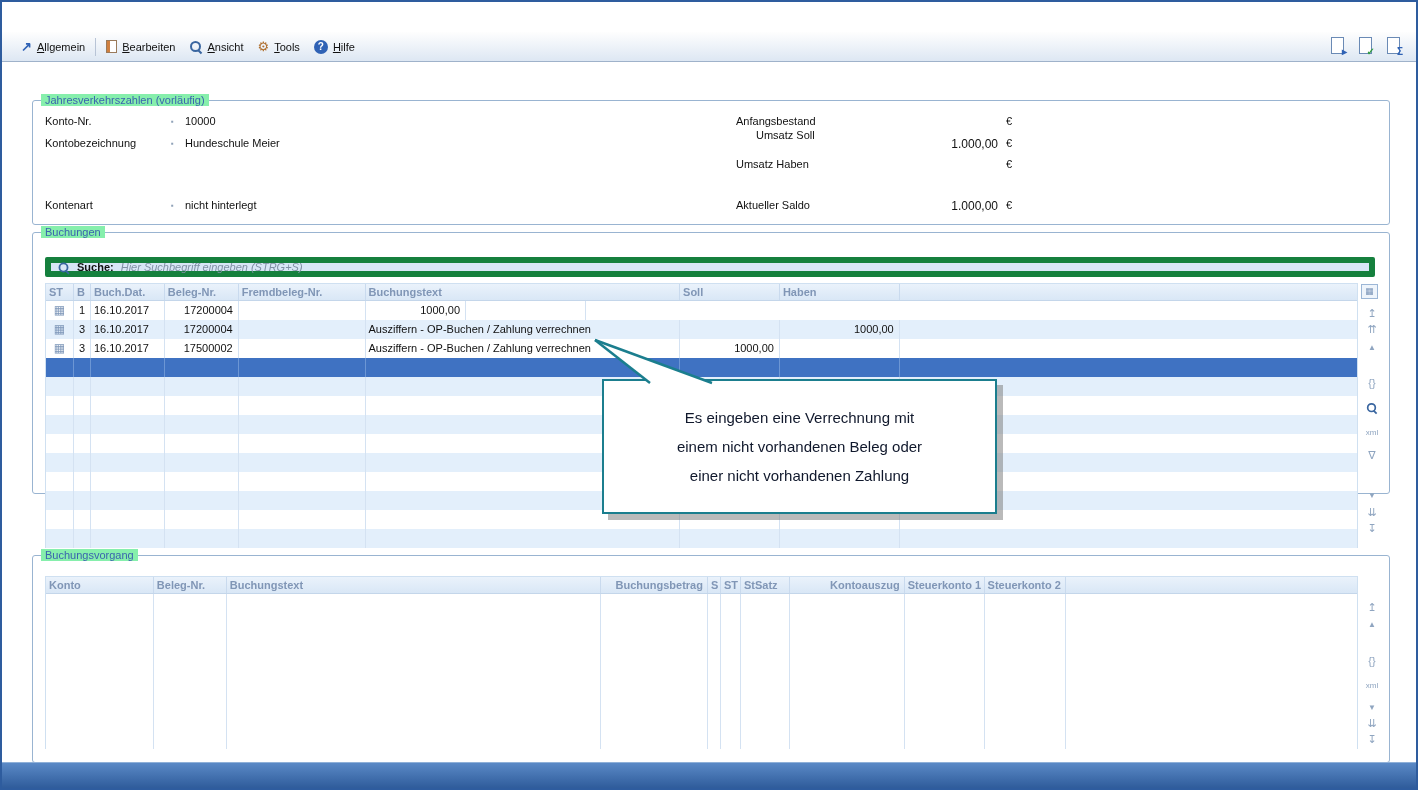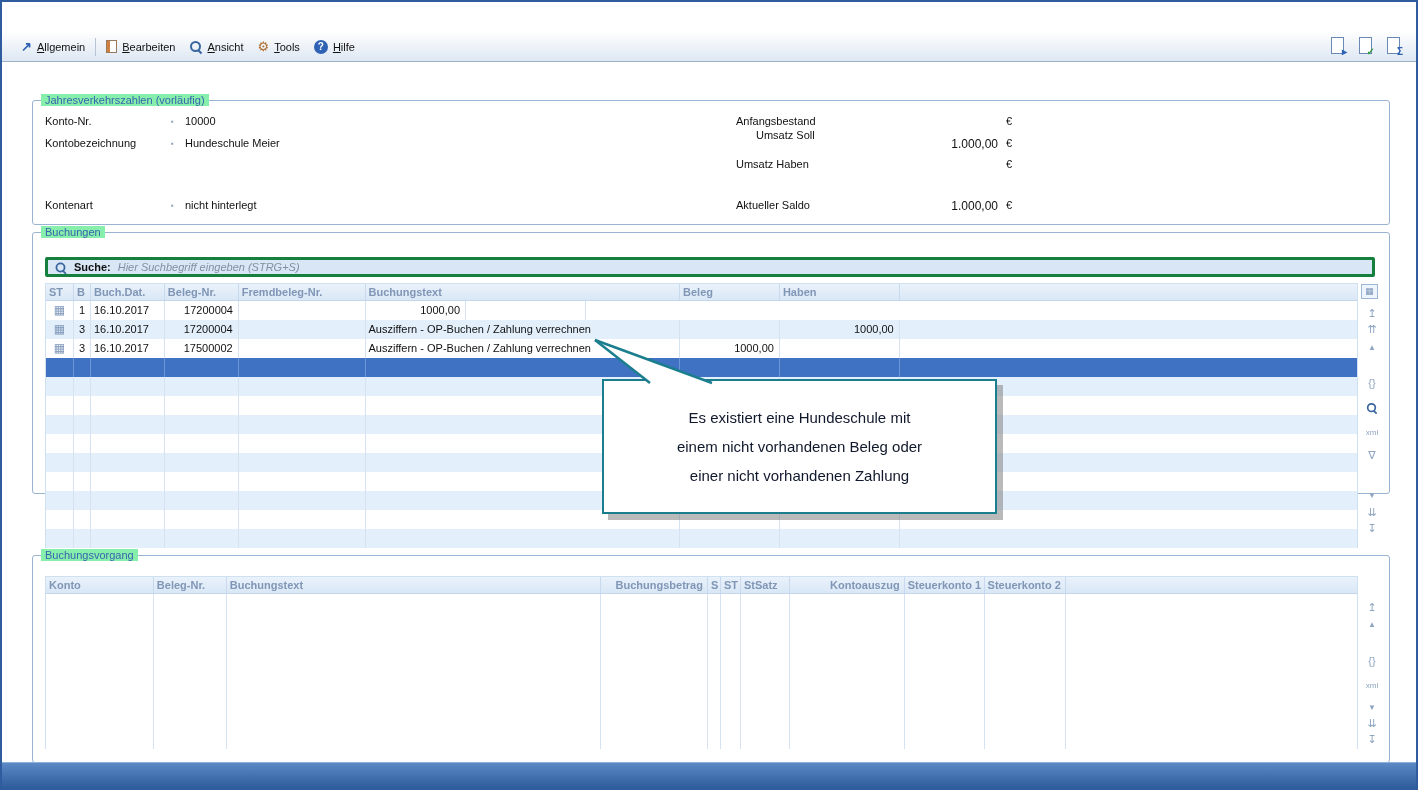--- a/index.html
+++ b/index.html
@@ -48,21 +48,21 @@
   
   .group { position:absolute; border:1px solid #99b4d1; border-radius:3px; background:#fff; }
   .group-label { position:absolute; top:-7px; left:8px; background:#86efac; color:#3a64ae; font-size:11px; padding:0 4px; }
   .flabel { position:absolute; font-size:11px; color:#111; }
   .fvalue { position:absolute; font-size:11px; color:#111; }
   .fvalue-r { position:absolute; font-size:12px; color:#111; text-align:right; }
   .marker { position:absolute; font-size:8px; color:#90a2b8; }
   
   .searchbar {
     position:absolute; left:12px; top:24px; width:1330px; height:20px;
-    background:#d8e6f6; border:3px solid #15803d; border-radius:2px;
+    background:#d8e6f6; border:6px solid #15803d; border-radius:2px;
     display:flex; align-items:center; padding-left:6px; gap:7px;
   }
   .search-label { font-weight:bold; font-size:11px; }
   .search-ph { font-style:italic; color:#8090a4; font-size:11px; }
   
   .grid { position:absolute; left:12px; top:50px; width:1313px; border:1px solid #cfe0f1; border-bottom:none; }
   .thead { display:flex; height:17px; line-height:16px; background:linear-gradient(#eaf2fb,#d9e7f6); color:#8096b6; border-bottom:1px solid #c4d6ea;font-weight:bold; }
   .hc { height:100%; border-right:1px solid #c9daee; padding-left:3px; overflow:hidden; white-space:nowrap; }
   .trow { display:flex; height:19px; line-height:18px; }
   .bg-a { background:#ffffff; }
@@ -195,21 +195,21 @@
     </div>
 
     <div class="grid">
       <div class="thead">
         <div class="hc c-st" style="text-align:left;">ST</div>
         <div class="hc c-b" style="text-align:left;">B</div>
         <div class="hc c-date">Buch.Dat.</div>
         <div class="hc" style="width:74px;">Beleg-Nr.</div>
         <div class="hc c-fremd">Fremdbeleg-Nr.</div>
         <div class="hc c-text">Buchungstext</div>
-        <div class="hc" style="width:100px;">Beleg</div>
+        <div class="hc" style="width:100px;">Soll</div>
         <div class="hc" style="width:120px;">Haben</div>
         <div class="hc c-rest nb"></div>
       </div>
 
       <div class="trow bg-a">
         <div class="c c-st"><span class="sticon">▦</span></div>
         <div class="c c-b">1</div>
         <div class="c c-date">16.10.2017</div>
         <div class="c c-beleg">17200004</div>
         <div class="c c-fremd"></div>
@@ -364,21 +364,21 @@
     <span class="vicon" style="top:144px;">{}</span>
     <span class="vmag" style="top:168px;"><span class="mag"></span></span>
     <span class="vicon" style="top:193px; font-size:8px;">xml</span>
     <span class="vicon" style="top:216px;">∇</span>
     <span class="vicon small" style="top:256px;">▼</span>
     <span class="vicon" style="top:273px;">⇊</span>
     <span class="vicon" style="top:289px;">↧</span>
   </div>
 
   <div class="callout">
-    <div class="callout-line">Es existiert eine Hundeschule mit</div>
+    <div class="callout-line">Es eingeben eine Verrechnung mit</div>
     <div class="callout-line">einem nicht vorhandenen Beleg oder</div>
     <div class="callout-line">einer nicht vorhandenen Zahlung</div>
   </div>
   <svg class="callout-arrow" width="140" height="50">
     <polygon points="13,4 130,47 68,47" fill="#ffffff"></polygon>
     <line x1="13" y1="4" x2="130" y2="47" stroke="#1b7e8e" stroke-width="2.5"></line>
     <line x1="13" y1="4" x2="68" y2="47" stroke="#1b7e8e" stroke-width="2.5"></line>
   </svg>
 
   <div class="group" style="left:30px; top:553px; width:1358px; height:208px;">

